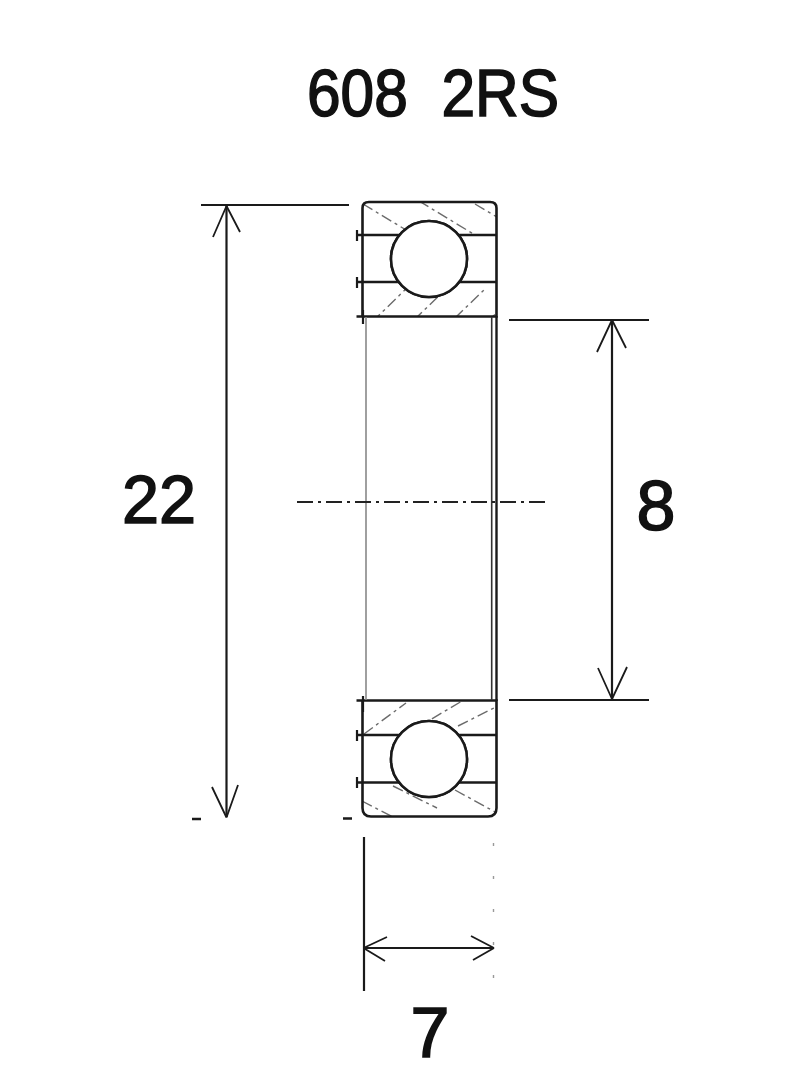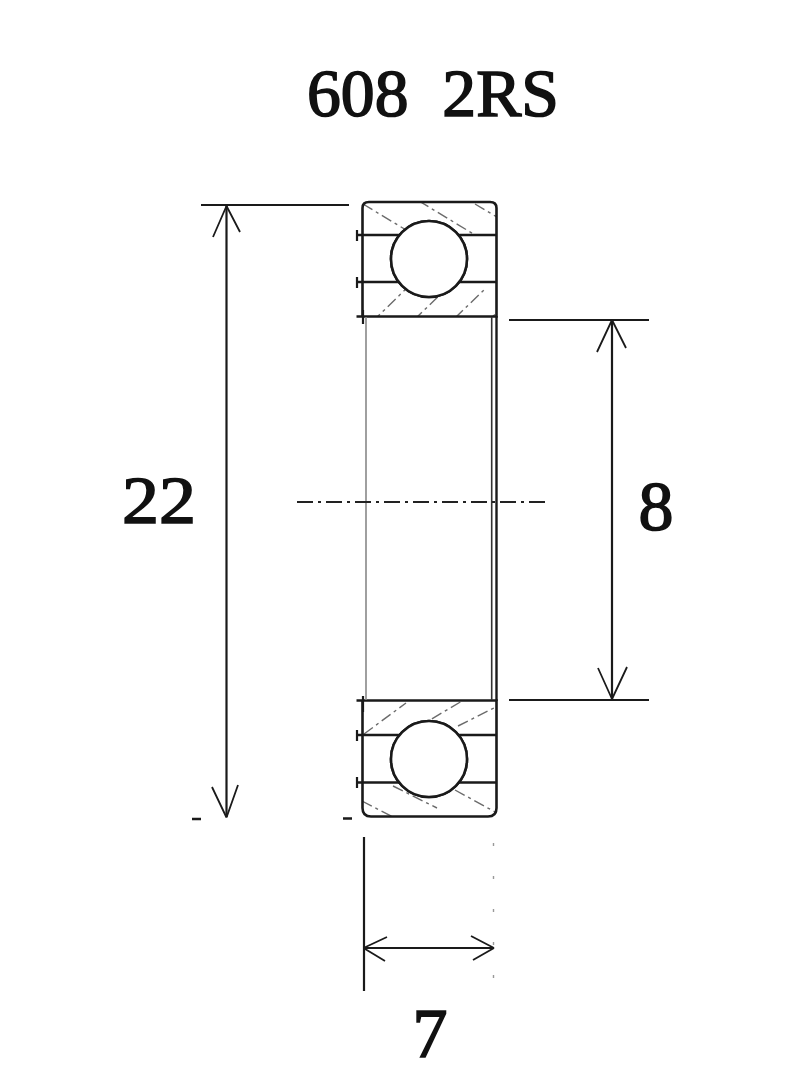--- a/index.html
+++ b/index.html
@@ -1,17 +1,17 @@
 <!DOCTYPE html>
 <html><head>
 <meta charset="utf-8">
 <style>
   html,body{margin:0;padding:0;background:#ffffff;}
   .page{width:800px;height:1080px;position:relative;background:#ffffff;
-        font-family:Liberation Serif, serif;}
+        font-family:Liberation Sans, sans-serif;}
   svg{display:block;filter:blur(0.45px);}
 </style>
 </head>
 <body>
 <div class="page">
 <svg width="800" height="1080" viewBox="0 0 800 1080">
   <defs>
     <clipPath id="topBand1">
           <rect x="362" y="202" width="135" height="34"></rect>
         </clipPath>

